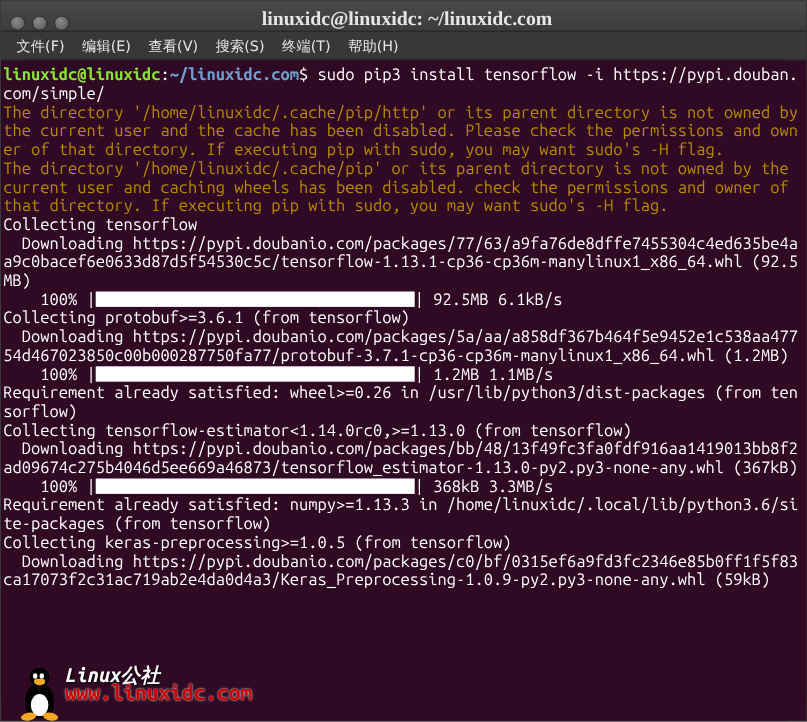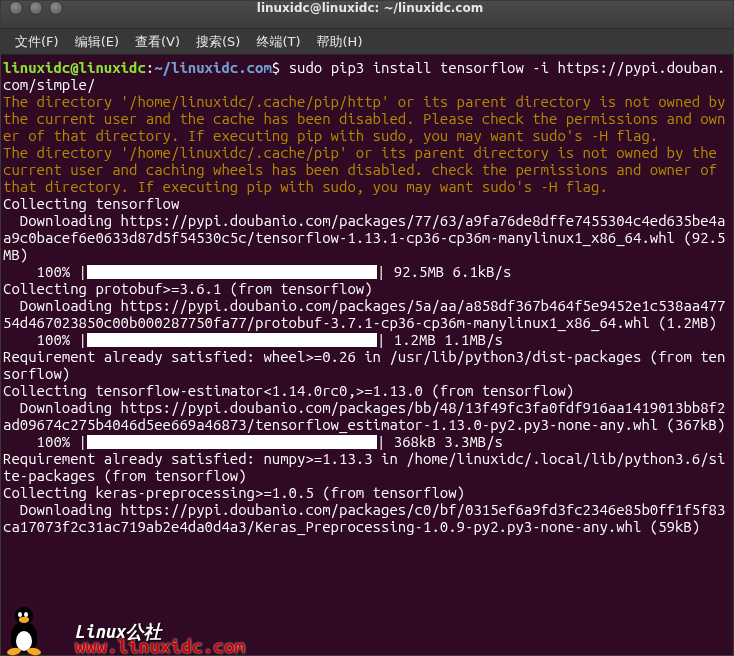--- a/index.html
+++ b/index.html
@@ -1,29 +1,29 @@
 <!DOCTYPE html>
 <html><head>
 <meta charset="utf-8">
 <style>
   * { margin: 0; padding: 0; box-sizing: border-box; }
   html, body { width: 734px; height: 656px; overflow: hidden; font-family: "DejaVu Sans", sans-serif; }
   .window { width: 734px; height: 656px; background: #300a24; display: flex; flex-direction: column; border: 1px solid #3a3a3a; }
-  .titlebar { height: 28px; background: linear-gradient(#4a4a4a, #3c3c3c); display: flex; align-items: flex-start; padding: 0 8px; color: #dcdcdc; font-size: 12px; border-bottom: 1px solid #2b2b2b; }
+  .titlebar { height: 28px; background: linear-gradient(#4a4a4a, #3c3c3c); display: flex; align-items: flex-end; padding: 0 8px; color: #dcdcdc; font-size: 18px; border-bottom: 1px solid #2b2b2b; font-family: Liberation Serif, serif; }
   .wbtn { width: 14px; height: 14px; border-radius: 50%; margin-right: 6px; background: radial-gradient(circle at 40% 35%, #8b8b8b, #555); border: 1px solid #333; }
   .title-text { flex: 1; text-align: center; font-weight: bold; color: #e6e6e6; }
   .menubar { height: 26px; background: #383838; display: flex; align-items: center; padding: 0 6px; color: #e6e6e6; font-size: 13px; border-bottom: 1px solid #222; }
   .menu-item { padding: 2px 8px; cursor: default; }
   .terminal { flex: 1; background: #300a24; padding: 4px 2px; font-family: "Ubuntu Mono","DejaVu Sans Mono",monospace; font-size: 15px; line-height: 17px; white-space: pre-wrap; word-break: break-all; color: #ffffff; position: relative; border-radius: 22px; }
   .g { color: #8ae234; font-weight: bold; }
   .b { color: #729fcf; font-weight: bold; }
   .w { color: #ffffff; }
   .y { color: #b58900; }
   .bar-fill { background: #ffffff; display: inline-block; height: 14px; vertical-align: -2px; }
-  .watermark { position: absolute; left: 2px; bottom: 2px; display: flex; align-items: flex-end; pointer-events: none; gap: 28px; }
+  .watermark { position: absolute; left: 14px; bottom: 2px; display: flex; align-items: flex-start; pointer-events: none; }
   .tux { width: 42px; height: 48px; position: relative; }
   .tux-body { position:absolute; bottom:0; left:8px; width:26px; height:32px; background:#000; border-radius:50% 50% 40% 40%; }
   .tux-belly { position:absolute; bottom:2px; left:13px; width:16px; height:20px; background:#fff; border-radius:50%; }
   .tux-head { position:absolute; top:2px; left:12px; width:18px; height:18px; background:#000; border-radius:50%; }
   .tux-eye { position:absolute; top:7px; width:4px; height:5px; background:#fff; border-radius:50%; }
   .tux-eye.l{ left:15px;} .tux-eye.r{ left:21px;}
   .tux-beak { position:absolute; top:12px; left:16px; width:10px; height:6px; background:#f5a623; border-radius:40% 40% 60% 60%; }
   .tux-foot { position:absolute; bottom:-2px; width:14px; height:7px; background:#f5a623; border-radius:50%; }
   .tux-foot.l{ left:4px; transform:rotate(-10deg);} .tux-foot.r{ left:24px; transform:rotate(10deg);}
   .wm-text { display:flex; flex-direction:column; margin-left:2px; }

